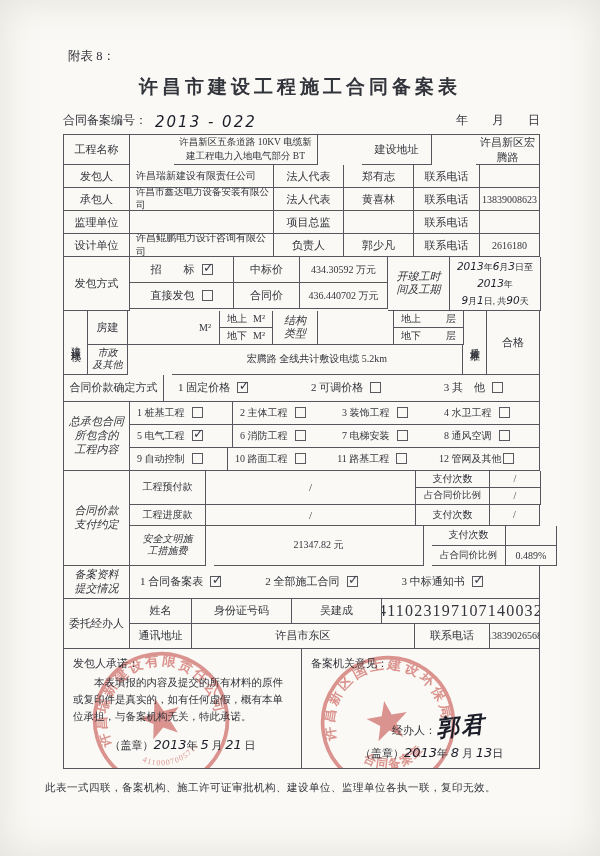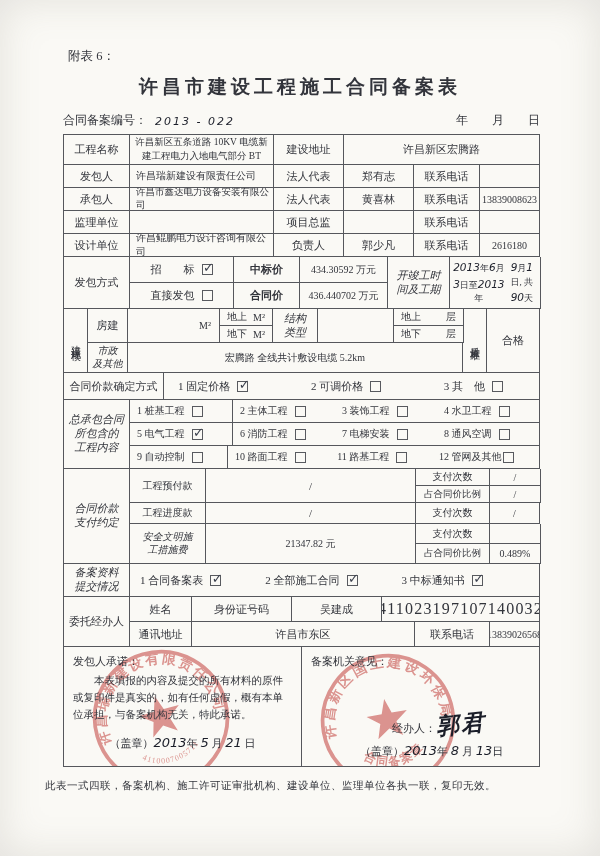--- a/index.html
+++ b/index.html
@@ -21,21 +21,21 @@
   .paper{
     position:absolute;inset:0;
     background:var(--paper);
     box-shadow:inset 0 0 40px rgba(120,115,105,.18);
     overflow:hidden;
   }
   .attach{padding-top:48px;margin-left:68px;font-size:12.5px;}
   .title{margin-top:9px;text-align:center;font-size:19px;font-weight:bold;letter-spacing:4px;}
   .recline{display:flex;justify-content:space-between;align-items:flex-end;margin:12px 60px 5px 63px;font-size:12px;}
   .recleft{display:flex;align-items:flex-end;gap:8px;}
-  .recno{font-size:11px;line-height:14px;letter-spacing:2px;}
+  .recno{font-size:15px;line-height:14px;letter-spacing:2px;}
   .ymd{white-space:pre;font-size:12px;}
   .hw{font-family:"DejaVu Sans",sans-serif;font-style:italic;color:var(--hw);}
   
   .tbl{width:477px;margin-left:63px;border-top:1px solid var(--border);border-left:1px solid var(--border);font-size:11px;}
   .row{display:flex;}
   .col{display:flex;flex-direction:column;}
   .grow{flex:1 1 auto;min-width:0;}
   .c{
     border-right:1px solid var(--border);
     border-bottom:1px solid var(--border);
@@ -50,39 +50,39 @@
   .sm{font-size:9.5px;line-height:1.4;}
   .sm2{font-size:10px;}
   .num{font-size:10px;}
   .idnum{font-size:16px;letter-spacing:1.2px;}
   
   .wL{width:66px;flex:none;}
   .wV{width:144px;flex:none;}
   .w3{width:70px;flex:none;}
   .w4{width:70px;flex:none;}
   .w5{width:66px;flex:none;}
-  .w104{width:104px;flex:none;} .w66{width:66px;flex:none;font-weight:bold;} .w88{width:88px;flex:none;}
+  .w104{width:104px;flex:none;} .w66{width:66px;flex:none;} .w88{width:88px;flex:none;}
   .w62{width:62px;flex:none;} .w91{width:91px;flex:none;}
   .w24{width:24px;flex:none;} .w40{width:40px;flex:none;} .w92{width:92px;flex:none;}
   .w53{width:53px;flex:none;} .w45{width:45px;flex:none;} .w76{width:76px;flex:none;}
   .w70f{width:70px;flex:none;}
   .w100{width:100px;flex:none;}
   .w210{width:210px;flex:none;} .w74{width:74px;flex:none;} .w125{width:125px;flex:none;}
   .wa1{width:62px;flex:none;} .wa2{width:90px;flex:none;} .wa3{width:100px;flex:none;} .wb2{width:223px;flex:none;} .wb3{width:75px;flex:none;}
   .w238{width:238px;flex:none;}
   
   .h17{height:17px;} .h20{height:20px;} .h21{height:21px;} .h23{height:23px;} .h25{height:25px;}
-  .h26{height:26px;} .h27{height:27px;} .h30{height:30px;} .h33{height:33px;} .h34{height:34px;}
-  .h40{height:40px;} .h120{height:120px;}
+  .h26{height:26px;} .h27{height:27px;} .h30{height:30px;gap:44px;} .h33{height:33px;} .h34{height:34px;}
+  .h40{height:40px;gap:8px;} .h120{height:120px;}
   
   .cb{width:11px;height:11px;border:1px solid #585a5f;display:inline-block;margin-left:7px;position:relative;flex:none;background:transparent;}
   .cb.on::after{content:"\2713";position:absolute;left:0.5px;top:-5px;font-size:13px;color:#3a3f4c;font-family:"DejaVu Sans",sans-serif;}
   .opt{display:inline-flex;align-items:center;white-space:nowrap;}
   
-  .period{justify-content:center;line-height:1.55;font-size:9px;}
+  .period{flex-direction:column;justify-content:center;line-height:1.55;font-size:9px;}
   .period .hw{font-size:10.5px;}
   
   .sigcell{position:relative;display:block;padding:7px 9px;text-align:left;}
   .sigcell .lbl{font-size:11px;}
   .promise-body{font-size:10.5px;line-height:1.62;text-indent:2em;margin-top:3px;position:relative;z-index:2;}
   .dateline{position:absolute;bottom:15px;left:50%;transform:translateX(-50%);white-space:nowrap;font-size:11px;z-index:3;}
   .dateline .hw{font-size:13px;}
   .adate{position:absolute;bottom:7px;left:58px;white-space:nowrap;font-size:11px;z-index:3;}
   .adate .hw{font-size:13px;}
   .sig{position:absolute;bottom:26px;left:90px;white-space:nowrap;font-size:11px;z-index:4;}
@@ -90,21 +90,21 @@
   .stamp{position:absolute;color:var(--stamp);opacity:.82;mix-blend-mode:multiply;z-index:1;}
   .stamp-l{width:142px;height:142px;left:26px;top:0px;transform:rotate(-16deg);}
   .stamp-r{width:140px;height:140px;left:16px;top:4px;transform:rotate(-10deg);}
   .footer{margin:12px 0 0 45px;font-size:10.5px;letter-spacing:.5px;}
 </style>
 </head>
 <body>
 
 <div class="paper">
 
-  <div class="attach">附表 6：</div>
+  <div class="attach">附表 8：</div>
   <div class="title">许昌市建设工程施工合同备案表</div>
 
   <div class="recline">
     <span class="recleft">
       <span>合同备案编号：</span>
       <span class="hw recno">2013 - 022</span>
     </span>
     <span class="ymd">年        月        日</span>
   </div>
 

